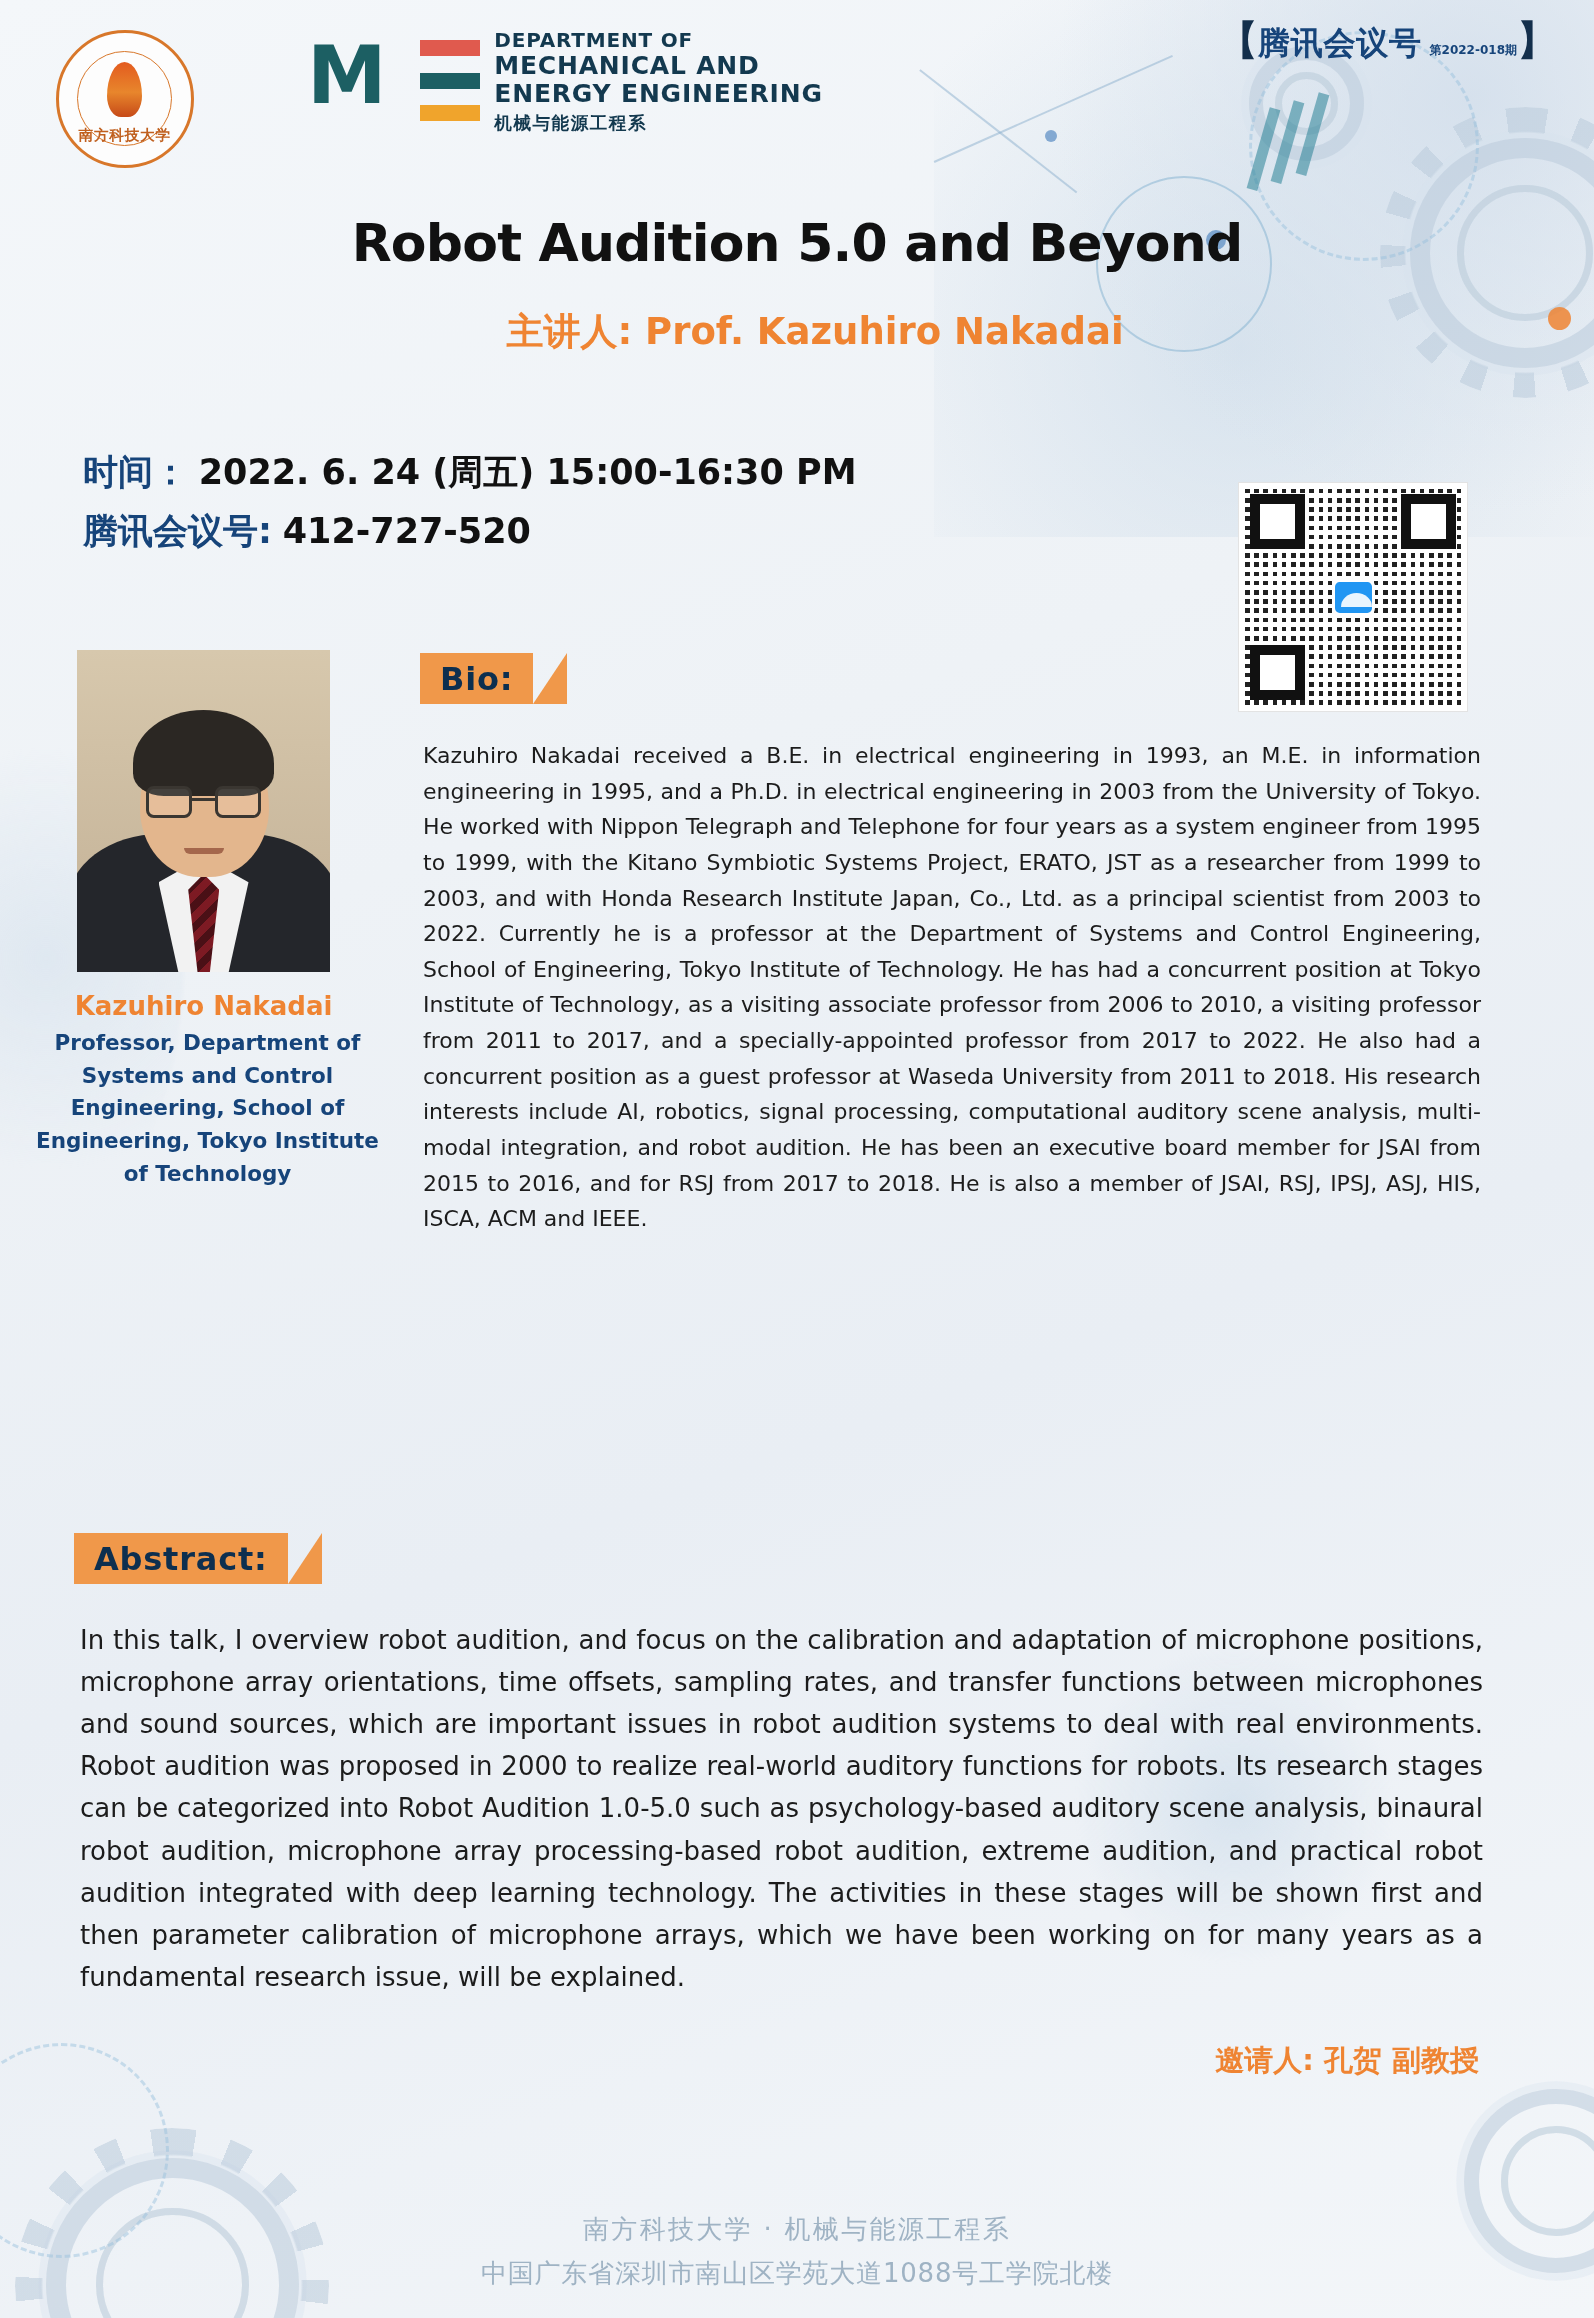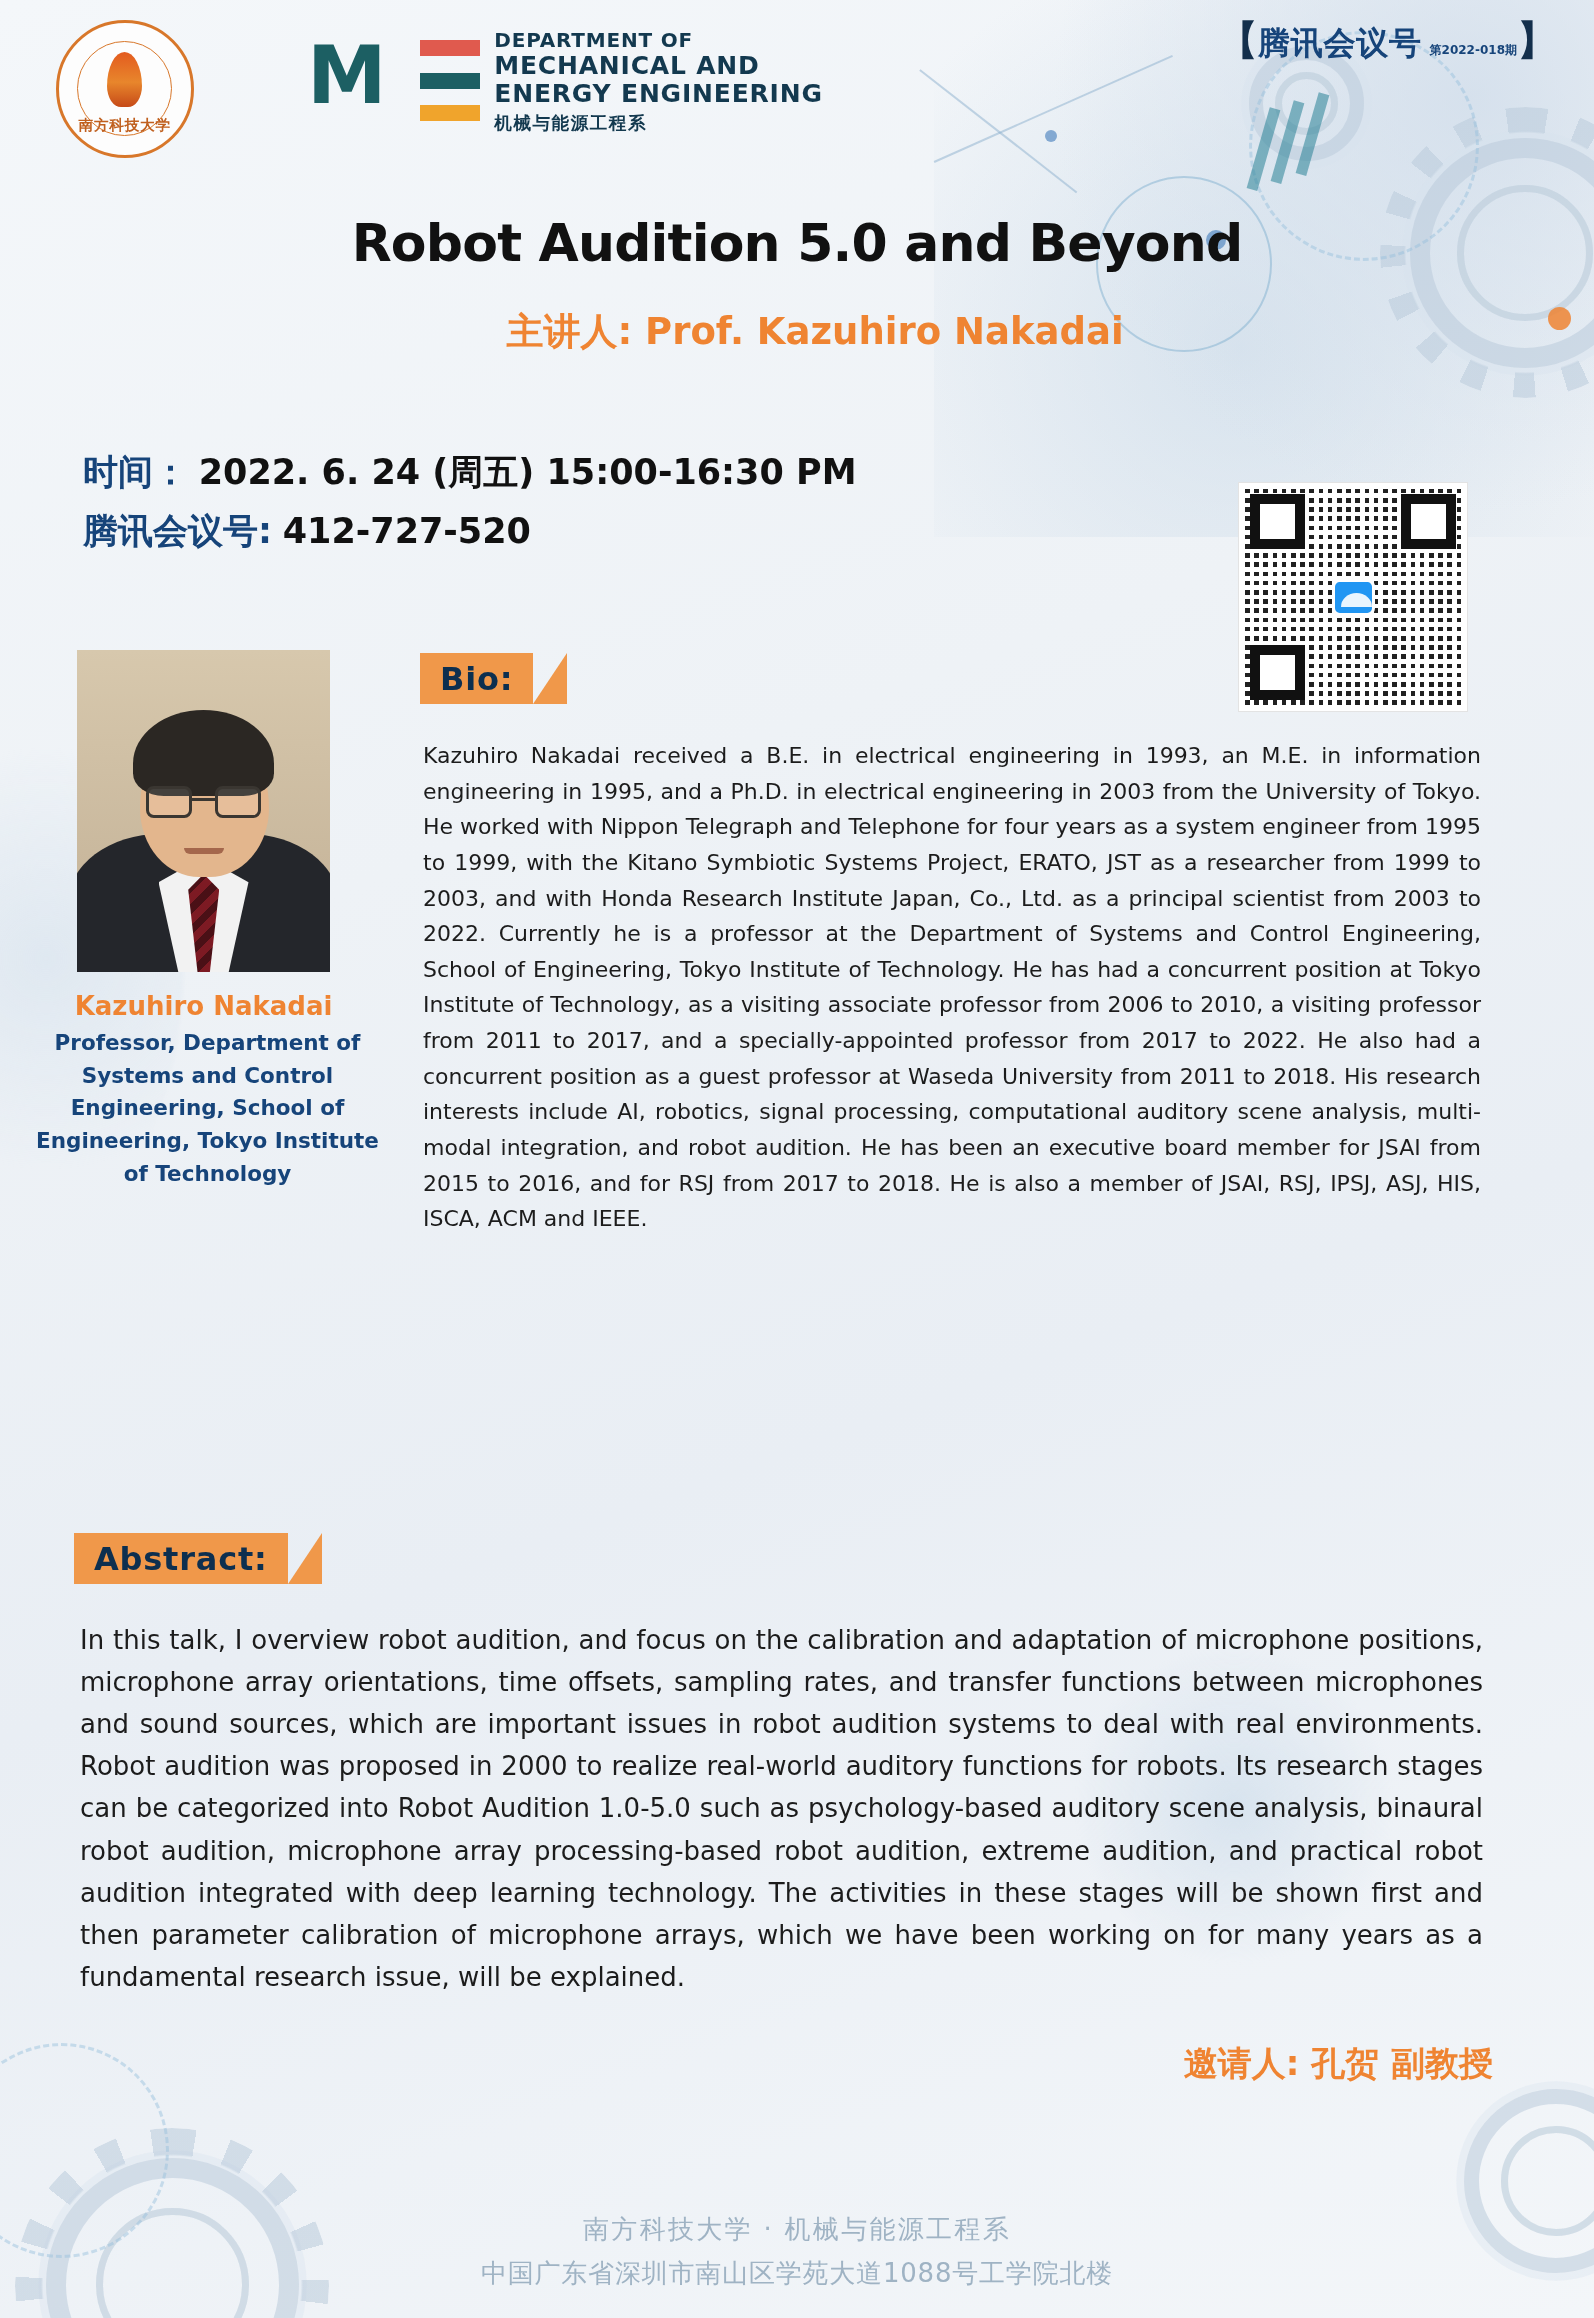--- a/index.html
+++ b/index.html
@@ -93,21 +93,21 @@
   }
 
   
   .header {
     position: absolute;
     top: 0; left: 0; right: 0;
     height: 192px;
   }
   .logo-univ {
     position: absolute;
-    left: 48px; top: 14px;
+    left: 48px; top: 24px;
     width: 178px; height: 144px;
   }
   .logo-univ .seal {
     position: absolute;
     left: 7.7px; top: 6.1px;
     width: 138px; height: 138px;
     border-radius: 50%;
     border: 3.1px solid #d8772a;
     background: #fdfdfd;
   }
@@ -455,23 +455,23 @@
     width: 1403px;
     font-size: 26px;
     line-height: 1.62;
     color: #1c1c1c;
     text-align: justify;
     font-family: "DejaVu Sans", sans-serif;
   }
 
   .host {
     position: absolute;
-    right: 101px; top: 2041px;
+    right: 115px; top: 2041px;
     color: #ef8432;
-    font-size: 34px;
+    font-size: 29px;
     font-weight: 800;
     font-family: "DejaVu Sans", sans-serif;
   }
 
   .footer {
     position: absolute;
     left: 0; right: 0; bottom: 28px;
     text-align: center;
     color: #9fb3c4;
     font-family: "DejaVu Sans", sans-serif;

